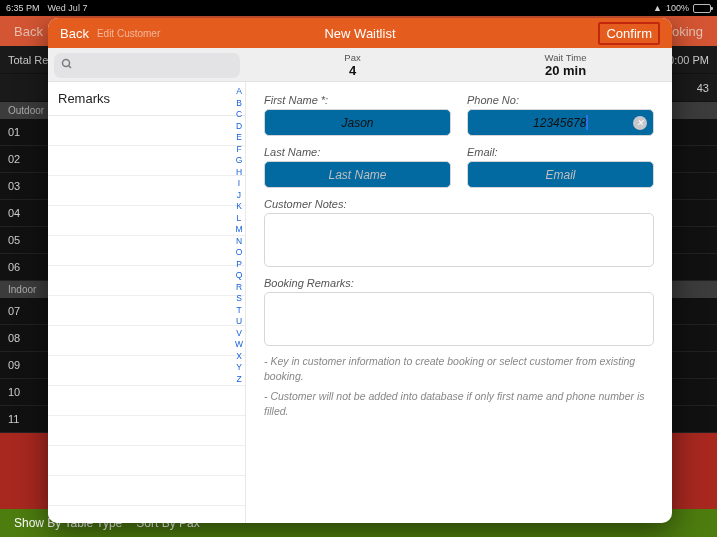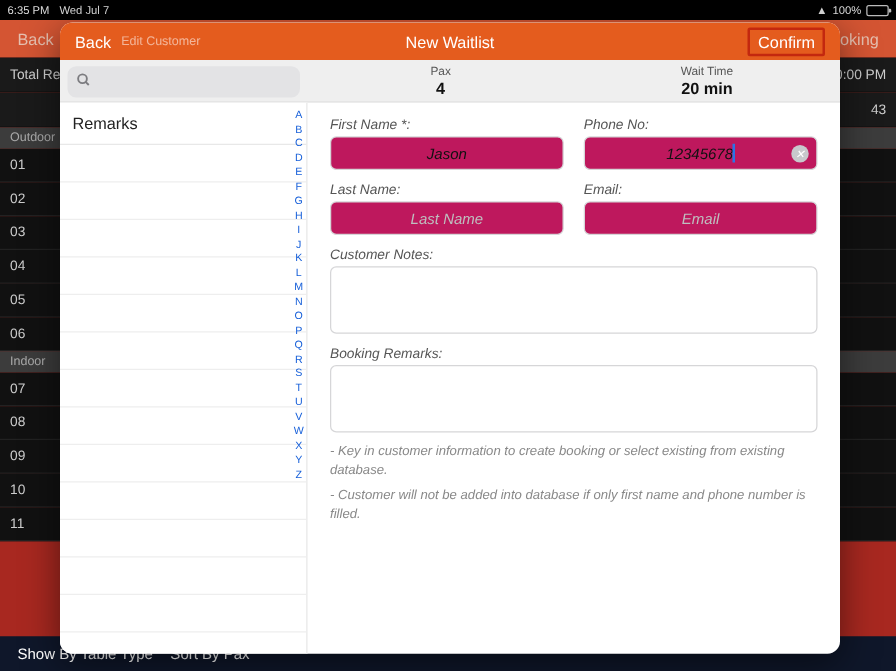--- a/index.html
+++ b/index.html
@@ -17,21 +17,21 @@
     .bgapp { position: absolute; top: 16px; left: 0; right: 0; bottom: 0; background: #a82820; }
     .bgheader { height: 30px; background: #d45533; display: flex; align-items: center; padding: 0 14px; color: #e6c0b0; font-size: 13px; }
     .bgheader .bgback { color: #e6c0b0; }
     .bgheader .bgbooking { margin-left: auto; color: #e6c0b0; }
     .bgrow { height: 28px; display: flex; align-items: center; padding: 0 8px; color: #ccc; font-size: 11px; border-bottom: 1px solid rgba(0,0,0,0.3); }
     .bgrow.dark { background: #1a1a1a; }
     .bgrow .ttl { flex: 0 0 auto; }
     .bgrow .grow { flex: 1; }
     .bgsection { background: #3c3c3c; color: #aaa; font-size: 10px; padding: 3px 8px; }
     .bgrows .num { background: #111; color: #ccc; font-size: 11px; height: 27px; display: flex; align-items: center; padding: 0 8px; border-bottom: 1px solid #222; }
-    .bgfooter { position: absolute; bottom: 0; left: 0; right: 0; height: 28px; background: #0f172a; display: flex; align-items: center; gap: 14px; padding: 0 14px; color: #fff; font-size: 12px; }
+    .bgfooter { position: absolute; bottom: 0; left: 0; right: 0; height: 28px; background: #4d7c0f; display: flex; align-items: center; gap: 14px; padding: 0 14px; color: #fff; font-size: 12px; }
 
     
     .modal { position: absolute; top: 18px; left: 48px; right: 45px; bottom: 14px; background: #fff; border-radius: 10px; overflow: hidden; box-shadow: 0 8px 30px rgba(0,0,0,0.5); display: flex; flex-direction: column; }
     .mheader { height: 30px; background: #e45c1e; display: flex; align-items: center; padding: 0 12px; color: #fff; font-size: 13px; position: relative; }
     .mheader .back { color: #fff; font-size: 13px; }
     .mheader .edit { color: rgba(255,255,255,0.55); margin-left: 8px; font-size: 10px; }
     .mheader .title { position: absolute; left: 50%; transform: translateX(-50%); font-weight: 500; }
     .mheader .confirm { margin-left: auto; color: #ffffff; font-size: 13px; padding: 2px 6px; border: 2px solid #c3280f; border-radius: 2px; }
 
     .mbar { height: 34px; background: #efefef; display: flex; border-bottom: 1px solid #e2e2e2; }
@@ -51,21 +51,21 @@
     .leftpane .row { font-size: 12px; color: #222; padding: 8px 10px; border-bottom: 1px solid #eee; height: 30px; display: flex; align-items: center; }
     .leftpane .row.blank { height: 30px; }
     .indexbar { position: absolute; right: 2px; top: 4px; display: flex; flex-direction: column; gap: 1.5px; }
     .indexbar span { font-size: 8.5px; color: #165fd9; font-weight: 500; text-align: center; }
 
     
     .rightpane { flex: 1; padding: 12px 18px 8px 18px; overflow: auto; font-style: italic; }
     .formrow { display: flex; gap: 16px; margin-bottom: 10px; }
     .formcol { flex: 1; display: flex; flex-direction: column; }
     .flabel { font-size: 11px; color: #555; margin-bottom: 3px; }
-    .finput { height: 27px; border: 1px solid #d6d6d8; border-radius: 5px; padding: 0 8px; font-size: 12px; text-align: center; color: #111; background: #be185d; position: relative; display: flex; align-items: center; justify-content: center; }
+    .finput { height: 27px; border: 1px solid #d6d6d8; border-radius: 5px; padding: 0 8px; font-size: 12px; text-align: center; color: #111; background: #0369a1; position: relative; display: flex; align-items: center; justify-content: center; }
     .finput .val { color: #111; }
     .finput .ph { color: #bfbfbf; }
     .finput .cursor { display: inline-block; width: 1.5px; height: 15px; background: #2b74e8; vertical-align: middle; margin-left: 0px; }
     .finput .clear { position: absolute; right: 6px; top: 50%; transform: translateY(-50%); width: 14px; height: 14px; background: #c8c8cc; border-radius: 50%; display: flex; align-items: center; justify-content: center; color: #fff; font-size: 9px; }
     .ftextarea { height: 54px; border: 1px solid #d6d6d8; border-radius: 5px; background: #fff; }
     .finfo { font-size: 10.5px; color: #888; line-height: 1.4; margin-top: 6px; }
   </style>
 </head>
 <body>
 
@@ -230,17 +230,17 @@
       <div class="formcol" style="margin-bottom:10px">
         <span class="flabel">Customer Notes:</span>
         <div class="ftextarea"></div>
       </div>
 
       <div class="formcol" style="margin-bottom:8px">
         <span class="flabel">Booking Remarks:</span>
         <div class="ftextarea"></div>
       </div>
 
-      <div class="finfo">- Key in customer information to create booking or select existing from existing database.</div>
+      <div class="finfo">- Key in customer information to create booking or select customer from existing booking.</div>
       <div class="finfo">- Customer will not be added into database if only first name and phone number is filled.</div>
     </div>
   </div>
 </div>
 
 </body></html>

